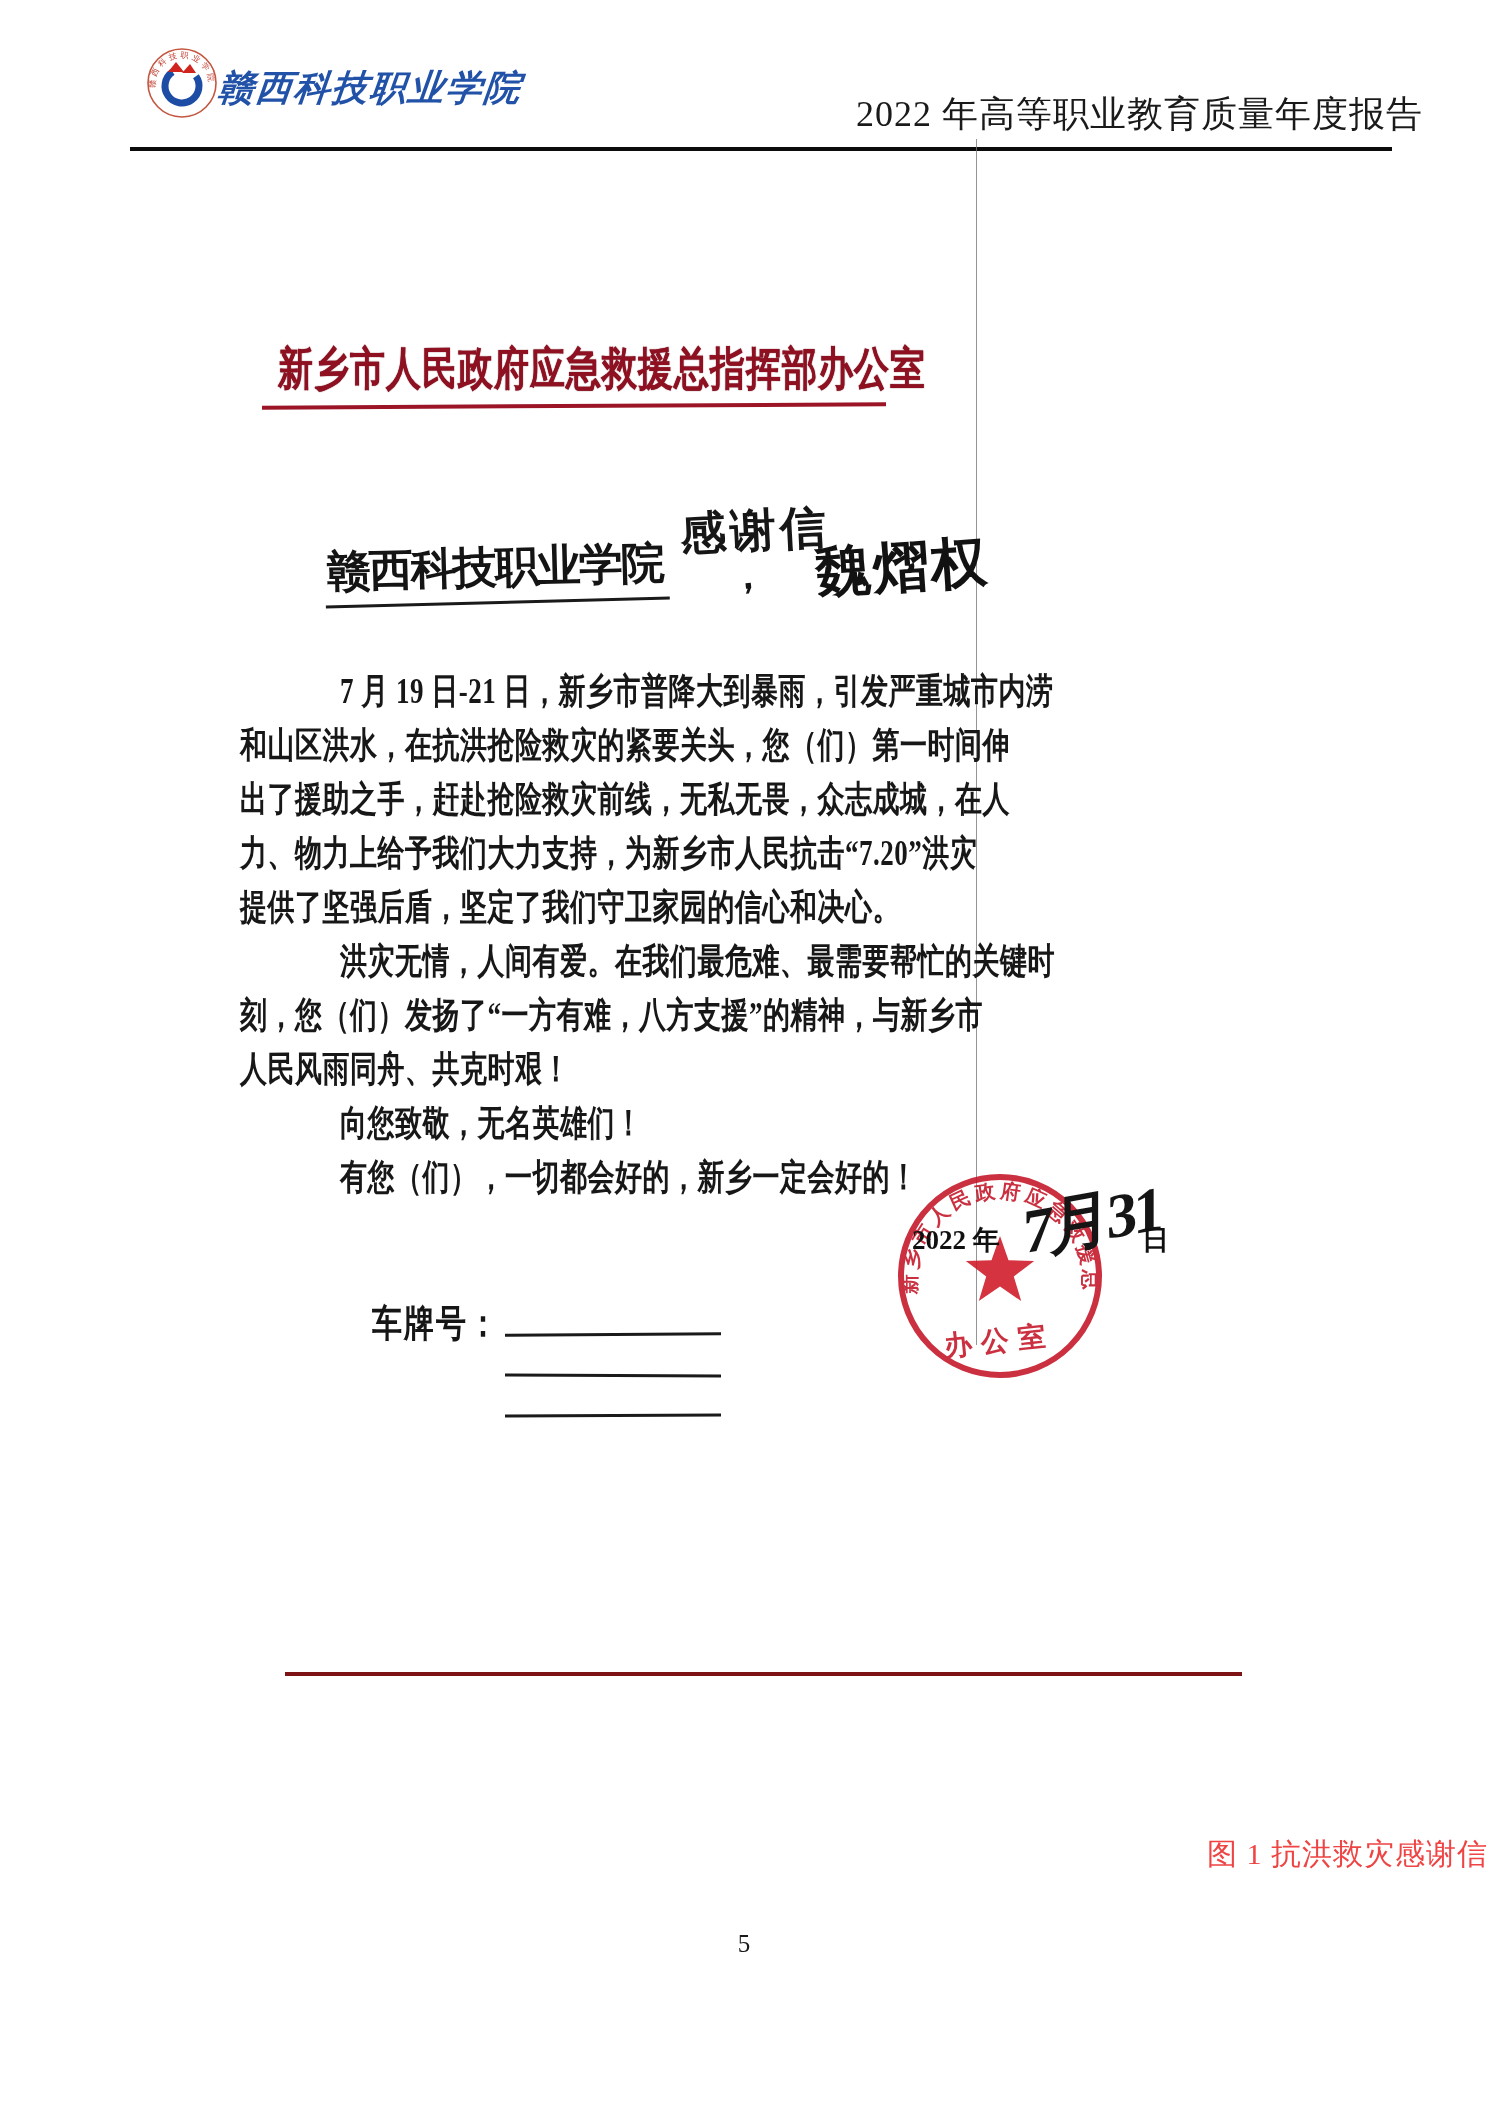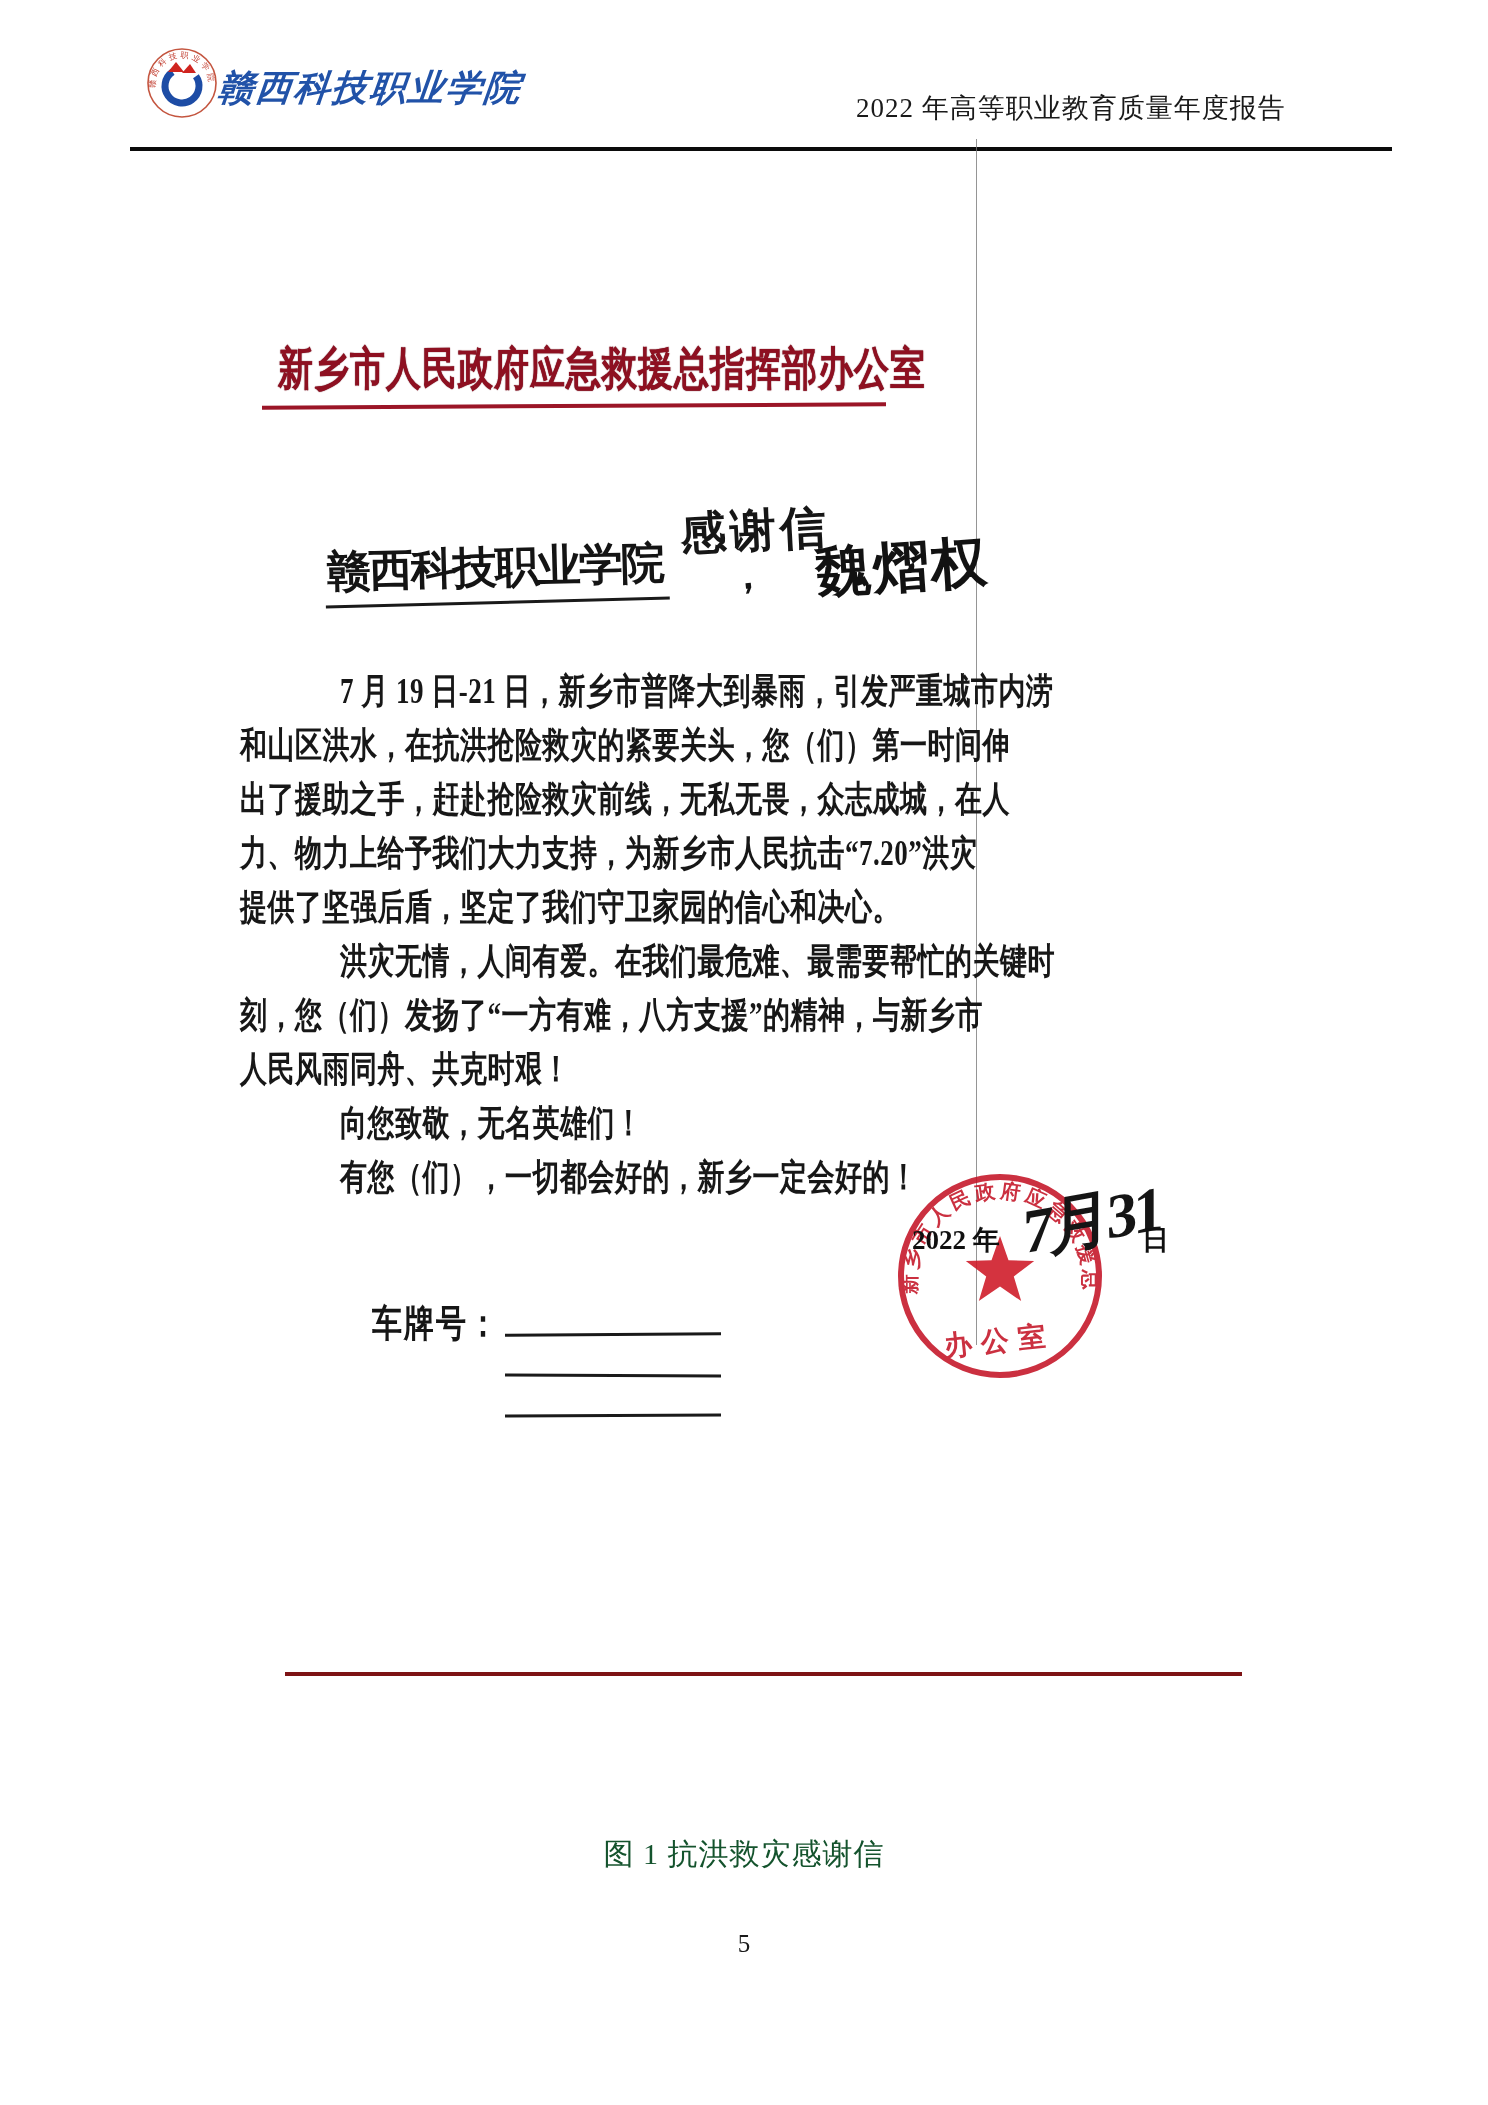--- a/index.html
+++ b/index.html
@@ -9,21 +9,21 @@
     font-family:"Liberation Serif","DejaVu Serif",serif;color:#111;
   }
   
   .logo{position:absolute;left:146px;top:46px;width:72px;height:74px;}
   .college-name{
     position:absolute;left:218px;top:64px;font-size:36px;font-weight:bold;
     color:#2152a8;letter-spacing:2px;transform:skewX(-6deg);
     font-style:italic;white-space:nowrap;
   }
   .report-title{
-    position:absolute;left:856px;top:90px;font-size:27px;color:#1a1a1a;
+    position:absolute;left:856px;top:90px;font-size:36px;color:#1a1a1a;
     white-space:nowrap;letter-spacing:1px;
   }
   .header-rule{position:absolute;left:130px;top:147px;width:1262px;height:4px;background:#0b0b0b;}
   .right-vline{position:absolute;left:976px;top:139px;width:1px;height:1206px;background:#7a7a7a;opacity:.8;}
 
   
   .org-title{
     position:absolute;left:278px;top:338px;width:620px;font-size:35px;font-weight:bold;
     color:#8e1021;white-space:nowrap;letter-spacing:1px;
     transform:scaleY(1.3);transform-origin:0 0;
@@ -74,22 +74,22 @@
   }
   .plate-line{position:absolute;left:505px;width:216px;height:3px;background:#1a1a1a;}
   .plate-line.l1{top:1333px;transform:rotate(-0.4deg);}
   .plate-line.l2{top:1374px;transform:rotate(0.3deg);}
   .plate-line.l3{top:1414px;transform:rotate(-0.3deg);}
 
   .bottom-rule{position:absolute;left:285px;top:1672px;width:957px;height:4px;background:#7d1315;}
 
   
   .figure-caption{
-    position:absolute;left:0;top:1834px;width:1488px;text-align:center;
-    font-size:30px;color:#14532d;letter-spacing:1px;
+    position:absolute;left:0;top:1834px;width:1488px;text-align:right;
+    font-size:30px;color:#ef4444;letter-spacing:1px;
   }
   .page-number{
     position:absolute;left:0;top:1930px;width:1488px;text-align:center;
     font-size:25px;color:#1a1a1a;
   }
   svg text{font-family:"Liberation Serif","DejaVu Serif",serif;}
 </style>
 </head>
 <body>
 

